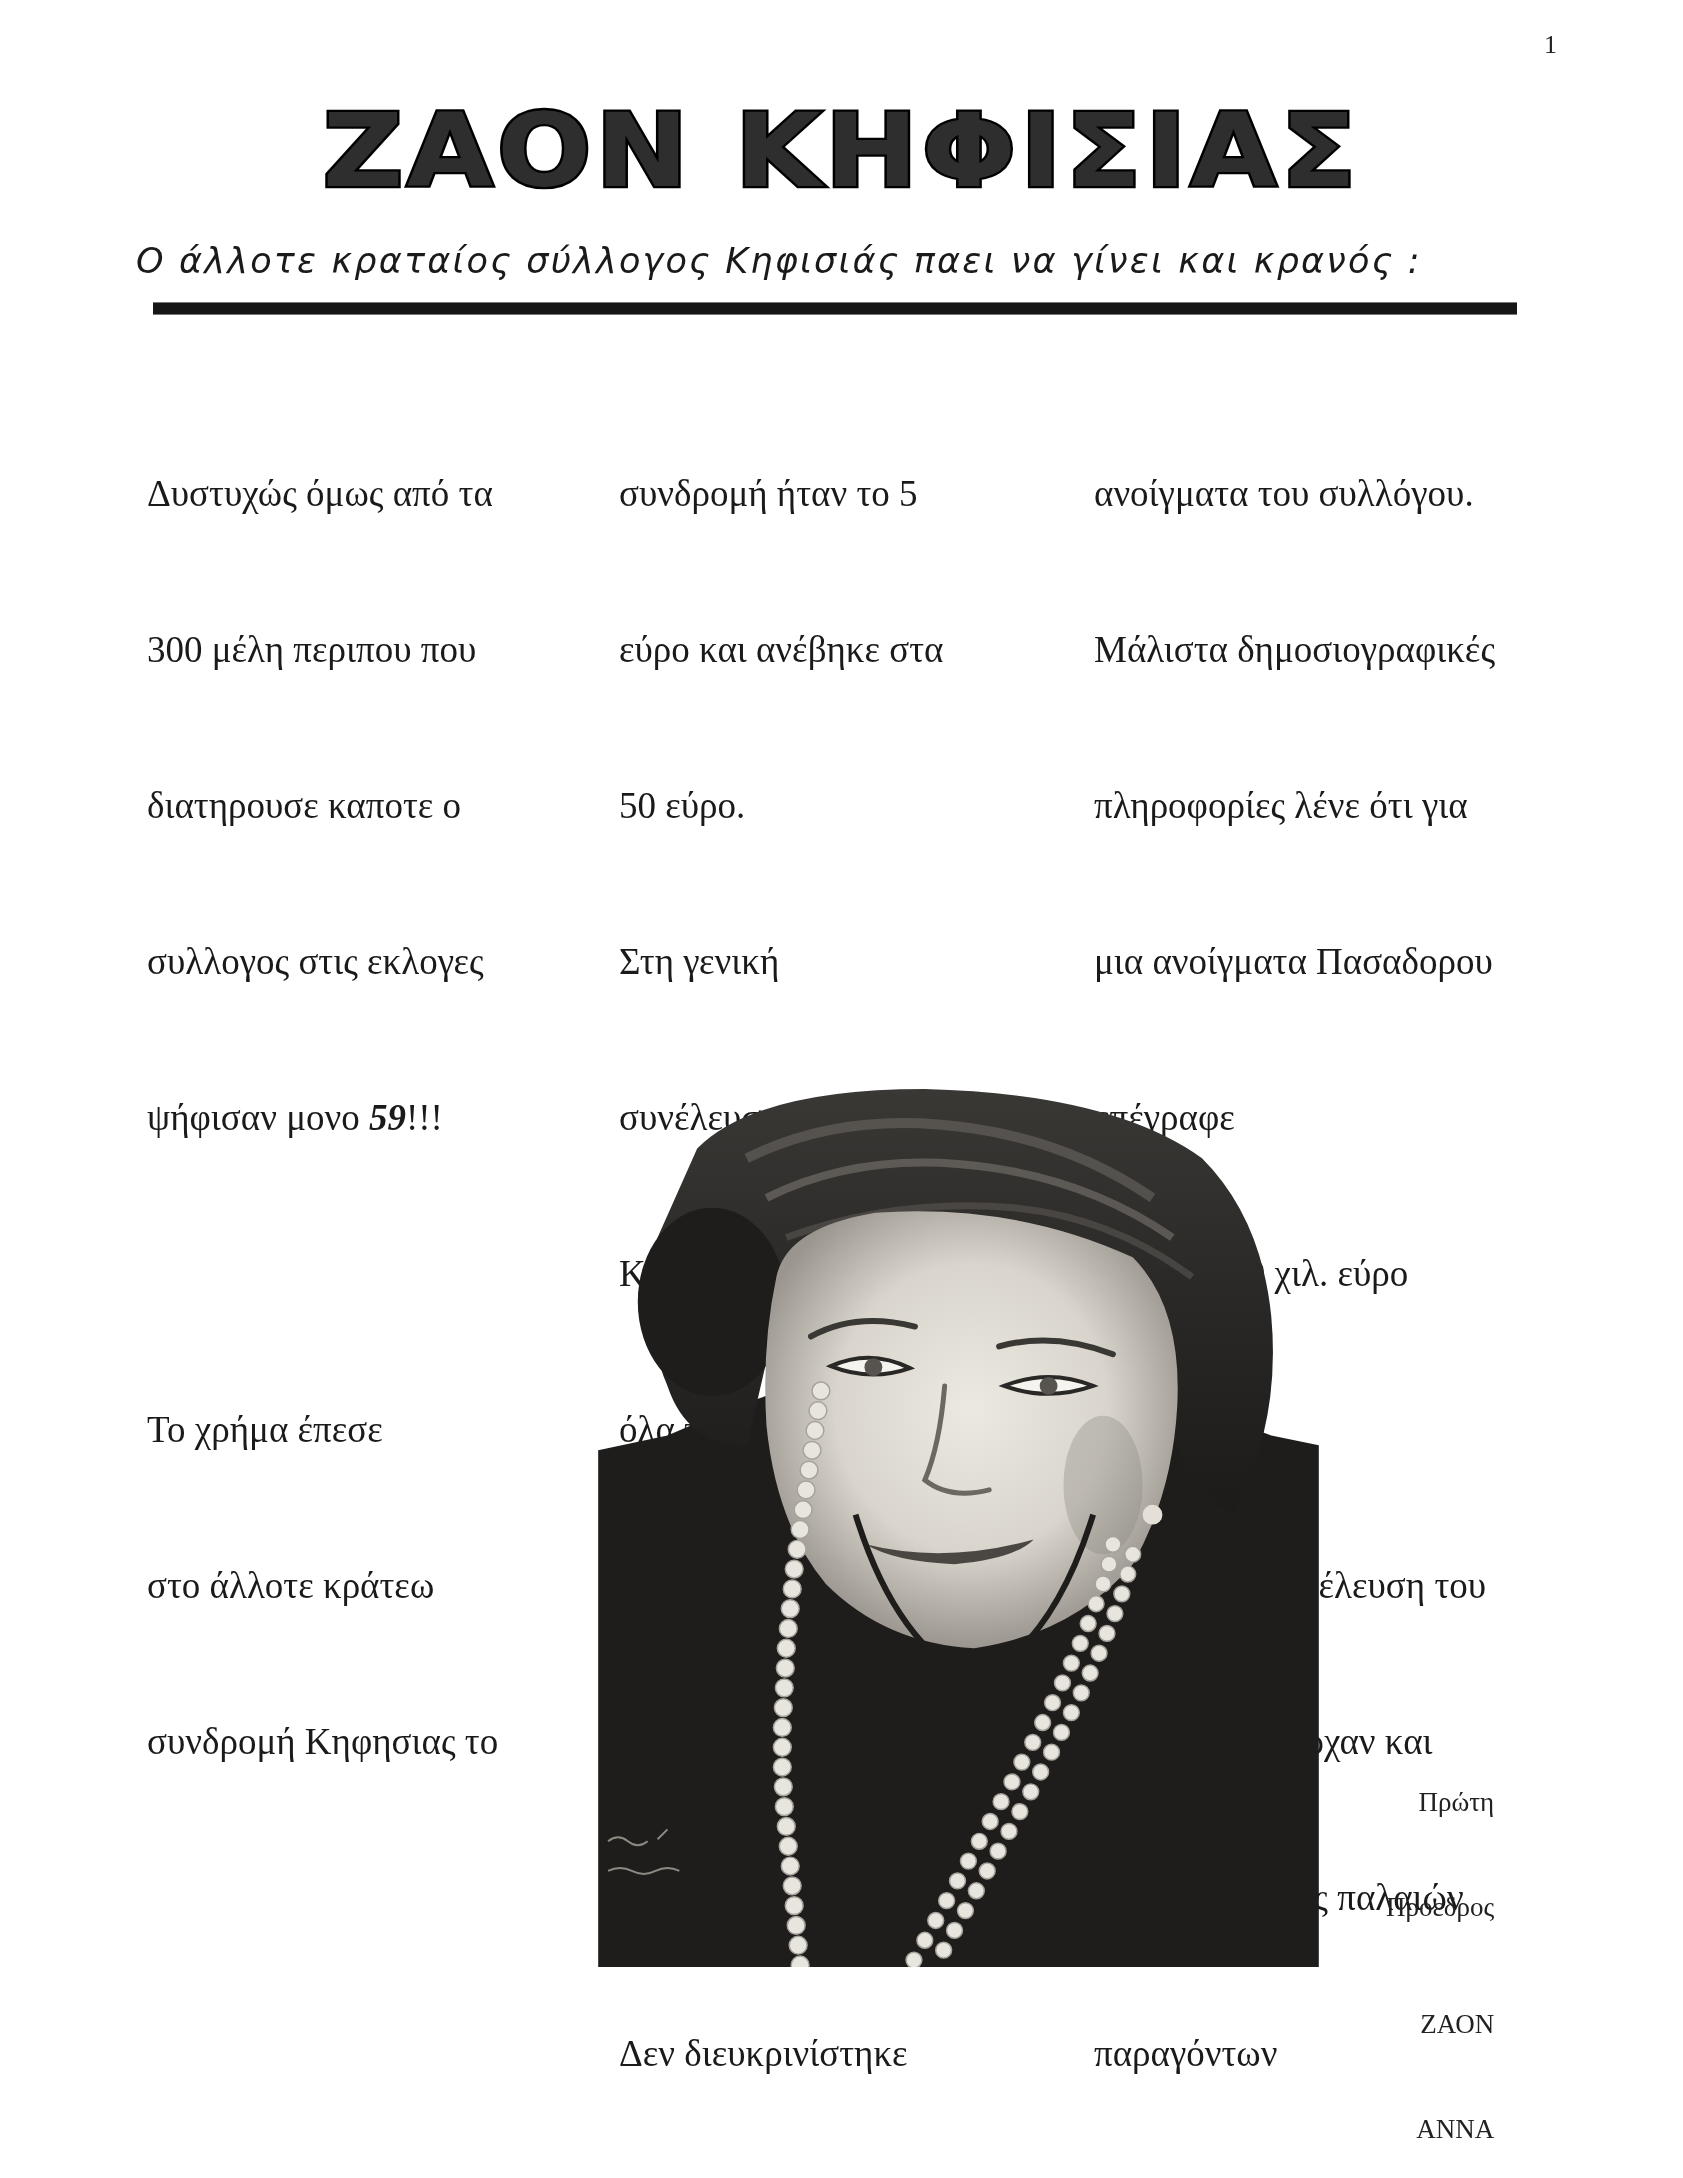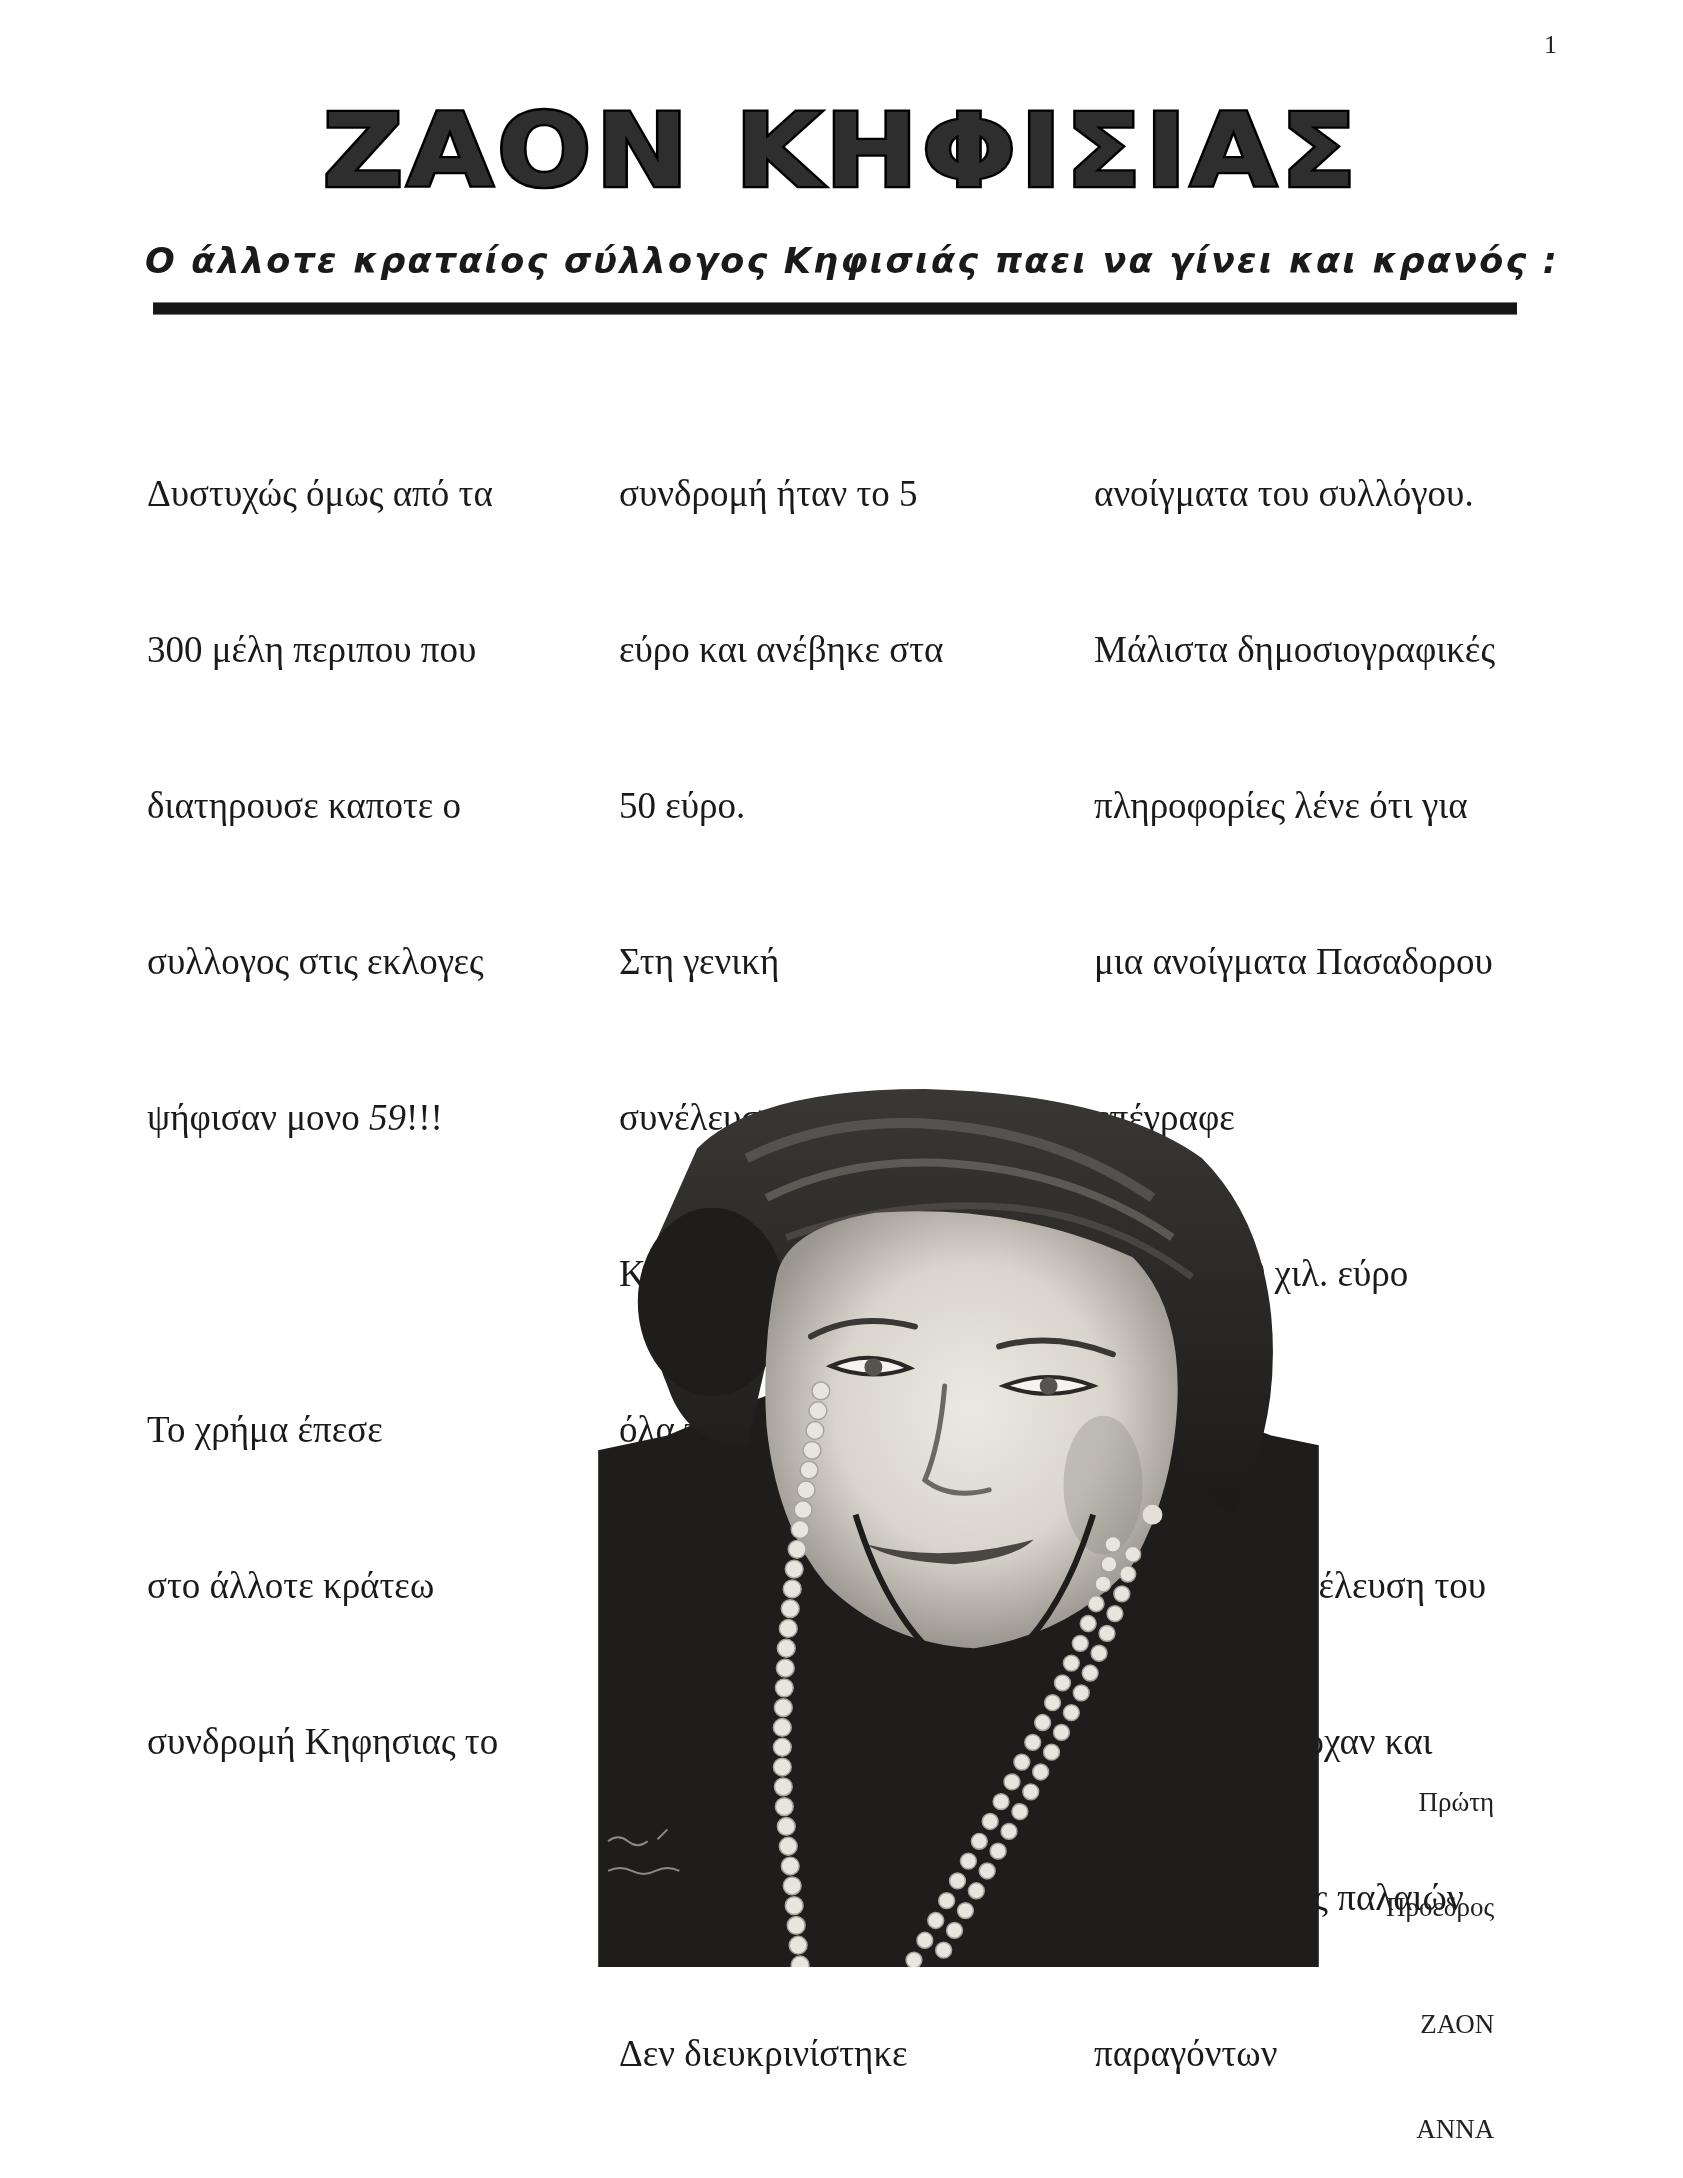--- a/index.html
+++ b/index.html
@@ -34,26 +34,26 @@
       font-size: 111px;
       line-height: 119px;
       letter-spacing: 4px;
       color: #2e2e2e;
       -webkit-text-stroke: 5px #000;
       paint-order: stroke fill;
       transform: scaleY(0.92);
     }
     .subtitle {
       position: absolute;
-      left: 145px;
+      left: 136px;
       top: 236px;
       width: 1366px;
       font-family: "DejaVu Sans", sans-serif;
       font-style: italic;
-      font-weight: bold;
+      font-weight: normal;
       font-size: 35px;
       line-height: 50px;
       letter-spacing: 2.2px;
       color: #1a1a1a;
       white-space: nowrap;
     }
     .rule {
       position: absolute;
       left: 153px;
       top: 302px;
@@ -69,21 +69,21 @@
       font-size: 37px;
       line-height: 52px;
       white-space: pre;
       color: #1a1a1a;
     }
     .col-1 { left: 147px; }
     .col-2 { left: 619px; }
     .col-3 { left: 1094px; }
     .line { display: block; height: 52px; }
     .line.bi { font-weight: bold; font-style: italic; }
-    .em-num { font-weight: normal; font-style: italic; }
+    .em-num { font-weight: bold; font-style: italic; }
 
     
     .portrait {
       position: absolute;
       left: 598px;
       top: 1089px;
       width: 721px;
       height: 878px;
     }
     .portrait svg { width: 100%; height: 100%; display: block; }

